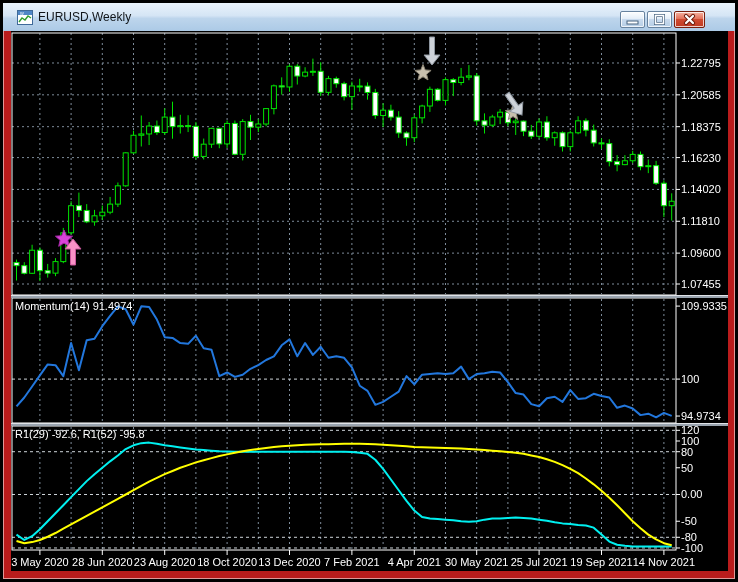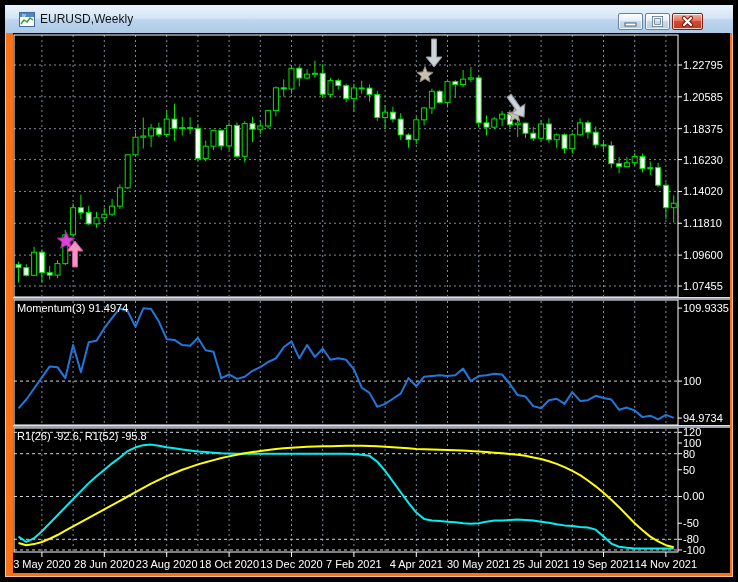--- a/index.html
+++ b/index.html
@@ -1,18 +1,18 @@
 <!DOCTYPE html>
 <html><head>
 <meta charset="utf-8">
 <style>
   html,body{margin:0;padding:0;background:#777;}
-  .window{position:relative;width:738px;height:582px;background:#f97316;
+  .window{position:relative;width:738px;height:582px;background:#b91c1c;
     font-family:"Liberation Sans",sans-serif;box-sizing:border-box;
-    border:5px solid #000000;box-shadow:inset 0 0 0 1px rgba(255,255,255,.55);}
+    border:3px solid #000000;box-shadow:inset 0 0 0 1px rgba(255,255,255,.55);}
   .titlebar{position:absolute;top:0;left:0;right:0;height:28px;
     background:linear-gradient(180deg,#e9f3fc 0%,#d5e5f5 45%,#bdd5ec 55%,#accae6 100%);}
   .title-icon{position:absolute;left:14px;top:7px;width:16px;height:15px;}
   .title-text{position:absolute;left:35px;top:7px;font-size:12px;color:#101418;}
   .controls{position:absolute;top:8px;right:30px;display:flex;gap:2px;}
   .wbtn{position:relative;width:25px;height:17px;border:1px solid #68839f;border-radius:2px;
     background:linear-gradient(180deg,#fdfeff,#e4eef8 45%,#c9dbee 50%,#b5cde5);
     box-shadow:inset 0 0 0 1px rgba(255,255,255,.75);padding:0;}
   .wbtn.close{width:31px;border-color:#79200f;
     background:linear-gradient(180deg,#f5b3a2,#e4725b 45%,#d04b31 50%,#bf3a22);}
@@ -378,18 +378,18 @@
         <text x="660.9" y="563" fill="#ffffff" font-size="11" text-anchor="middle" font-family="Liberation Sans,sans-serif">14 Nov 2021</text>
         <path d="M61.0,227.0L63.4,232.7L69.6,233.2L64.9,237.3L66.3,243.3L61.0,240.1L55.7,243.3L57.1,237.3L52.4,233.2L58.6,232.7Z" fill="#d943d9" stroke="#a427a4" stroke-width="1"></path>
         <path d="M70,236 L62,246 L67.5,246 L67.5,262 L72.5,262 L72.5,246 L78,246 Z" fill="#f891c6" stroke="#c9579b" stroke-width="1"></path>
         <path d="M420.0,61.5L422.2,66.9L428.1,67.4L423.6,71.2L425.0,76.9L420.0,73.8L415.0,76.9L416.4,71.2L411.9,67.4L417.8,66.9Z" fill="#c8c0ae" stroke="#8f8878" stroke-width="1"></path>
         <path d="M429,62 L421,52 L426.5,52 L426.5,34 L431.5,34 L431.5,52 L437,52 Z" fill="#ced3d9" stroke="#8e969f" stroke-width="1"></path>
         <path d="M510.0,102.0L512.1,107.1L517.6,107.5L513.4,111.1L514.7,116.5L510.0,113.6L505.3,116.5L506.6,111.1L502.4,107.5L507.9,107.1Z" fill="#c8c0ae" stroke="#8f8878" stroke-width="1"></path>
         <path d="M519,112 L511,102 L516.5,102 L516.5,86 L521.5,86 L521.5,102 L527,102 Z" fill="#ced3d9" stroke="#8e969f" stroke-width="1" transform="rotate(-35 519 112)"></path>
       </svg>
 
 
-    <div class="pane-label" style="left:4px;top:269px">Momentum(3) 91.4974</div>
-
-    <div class="pane-label" style="left:4px;top:397px">R1(26) -92.6, R1(52) -95.8</div>
+    <div class="pane-label" style="left:4px;top:269px">Momentum(14) 91.4974</div>
+
+    <div class="pane-label" style="left:4px;top:397px">R1(29) -92.6, R1(52) -95.8</div>
   </div>
 
 </div>
 
 </body></html>

